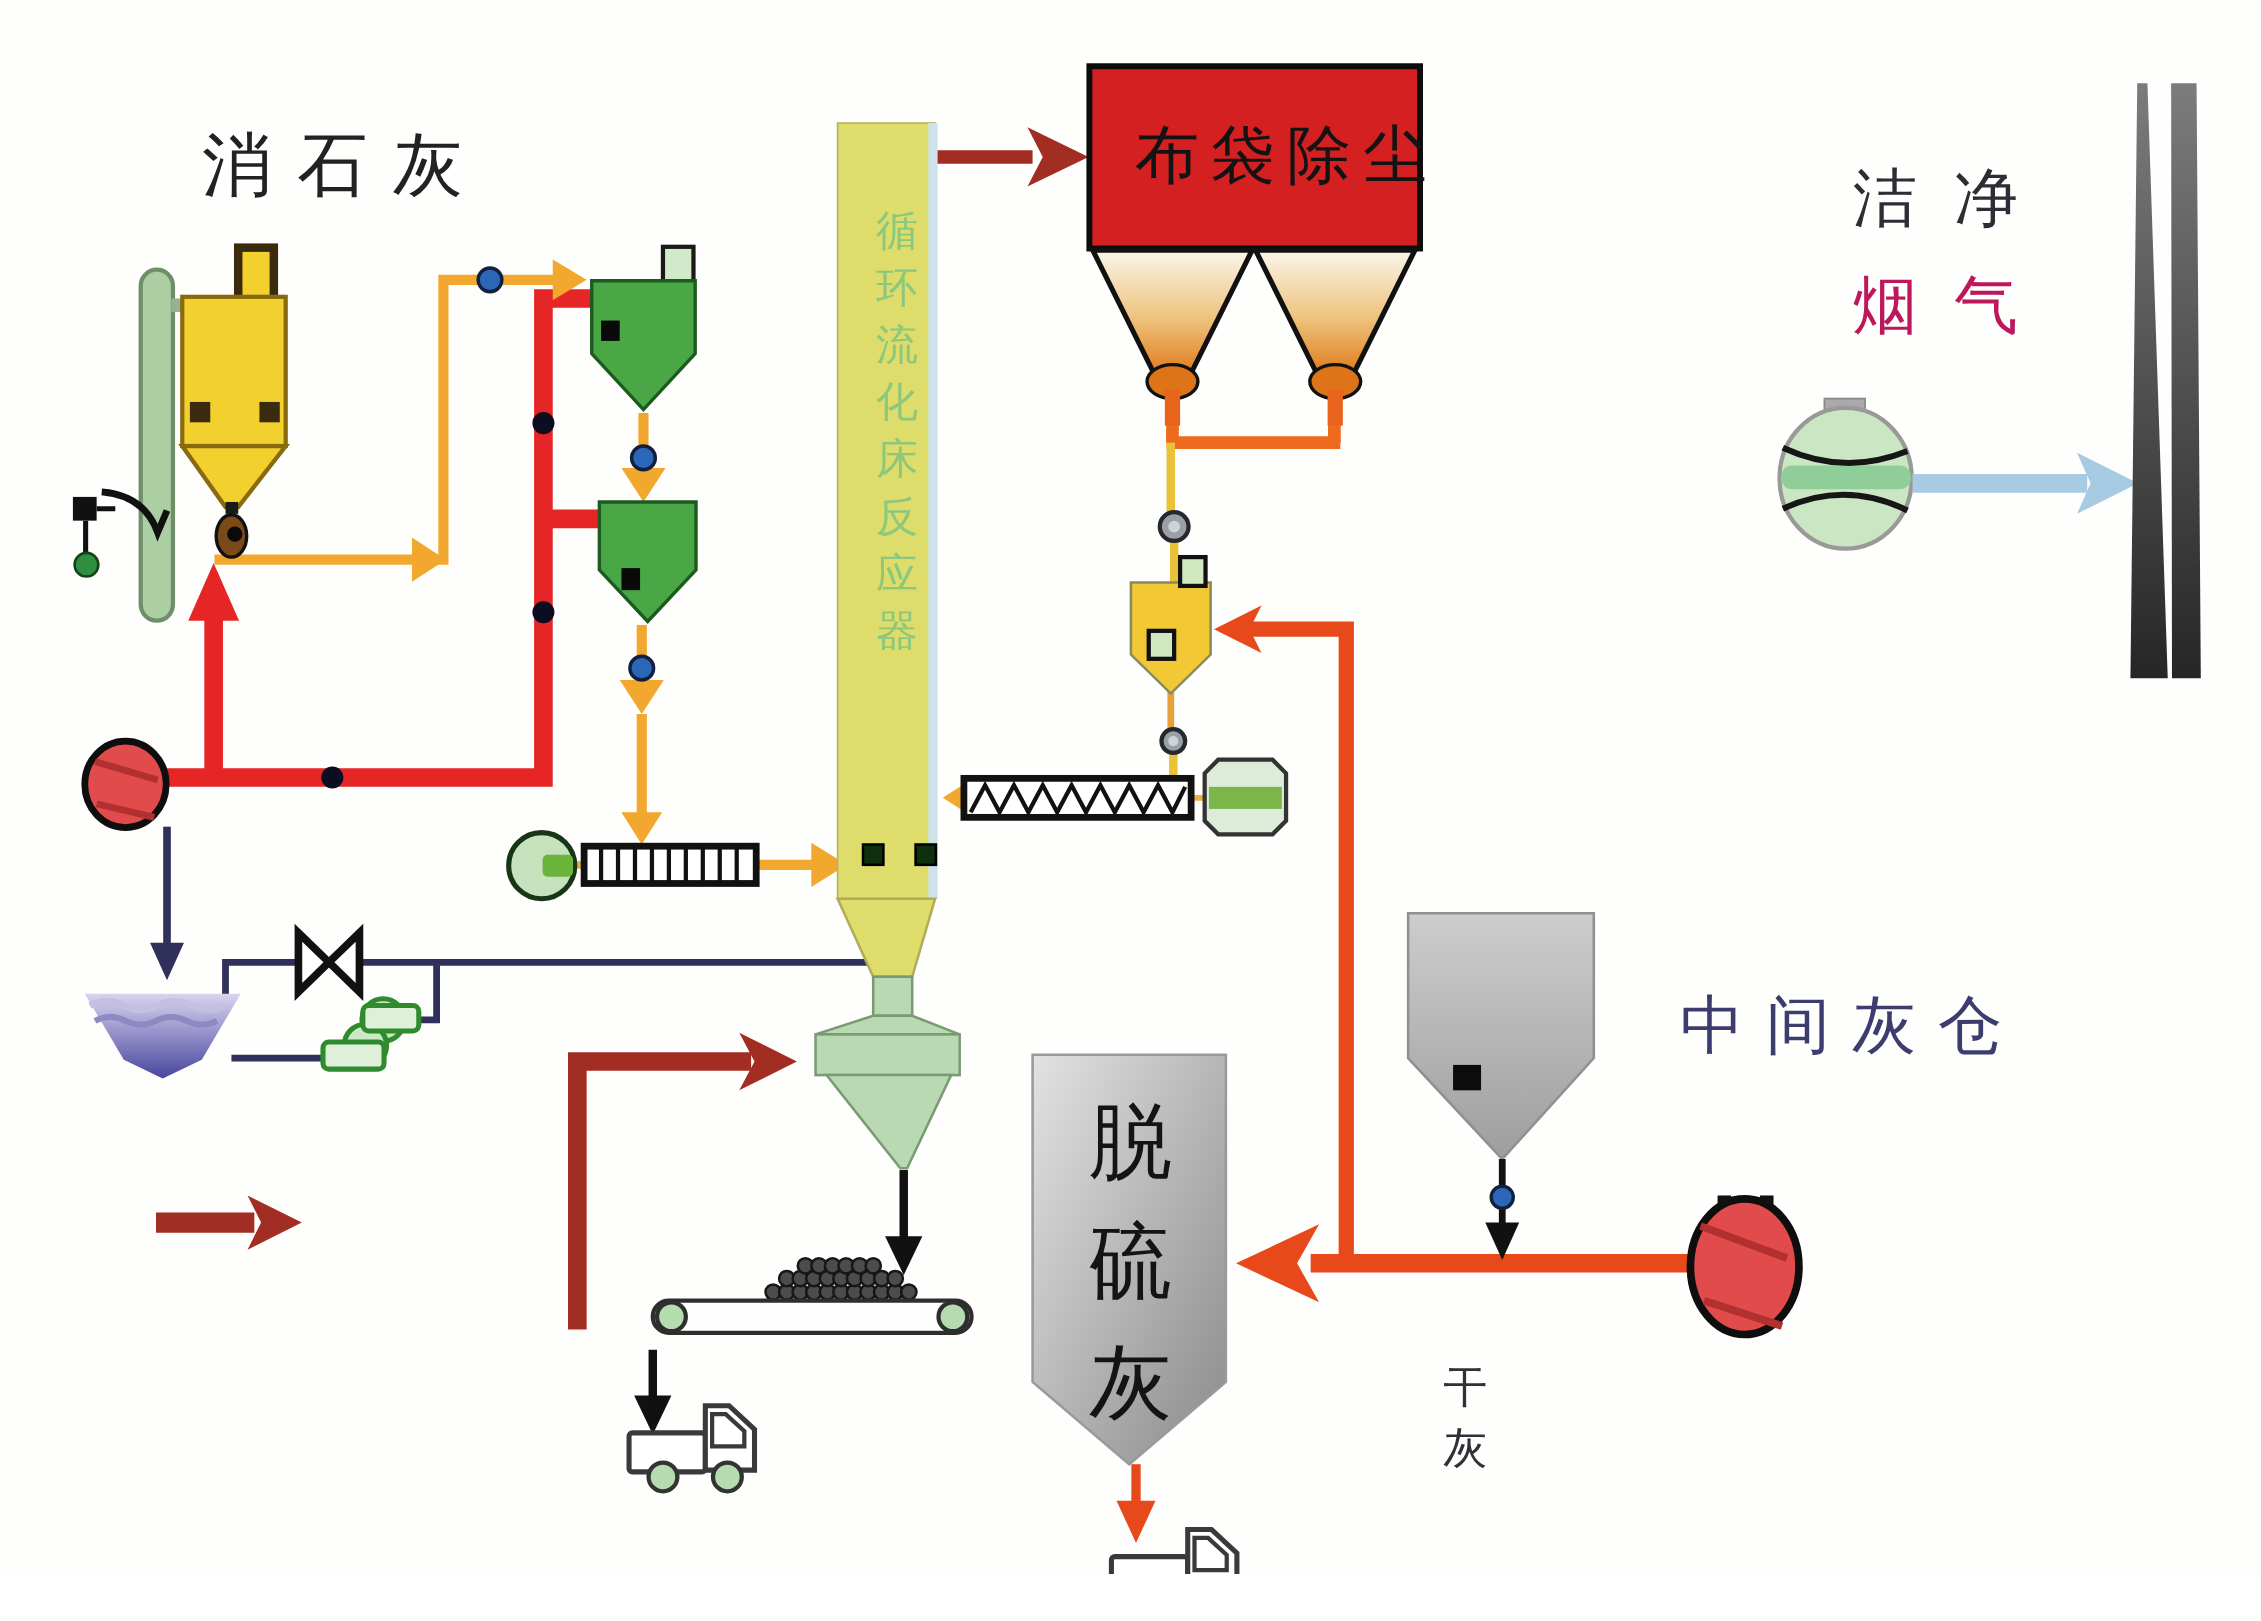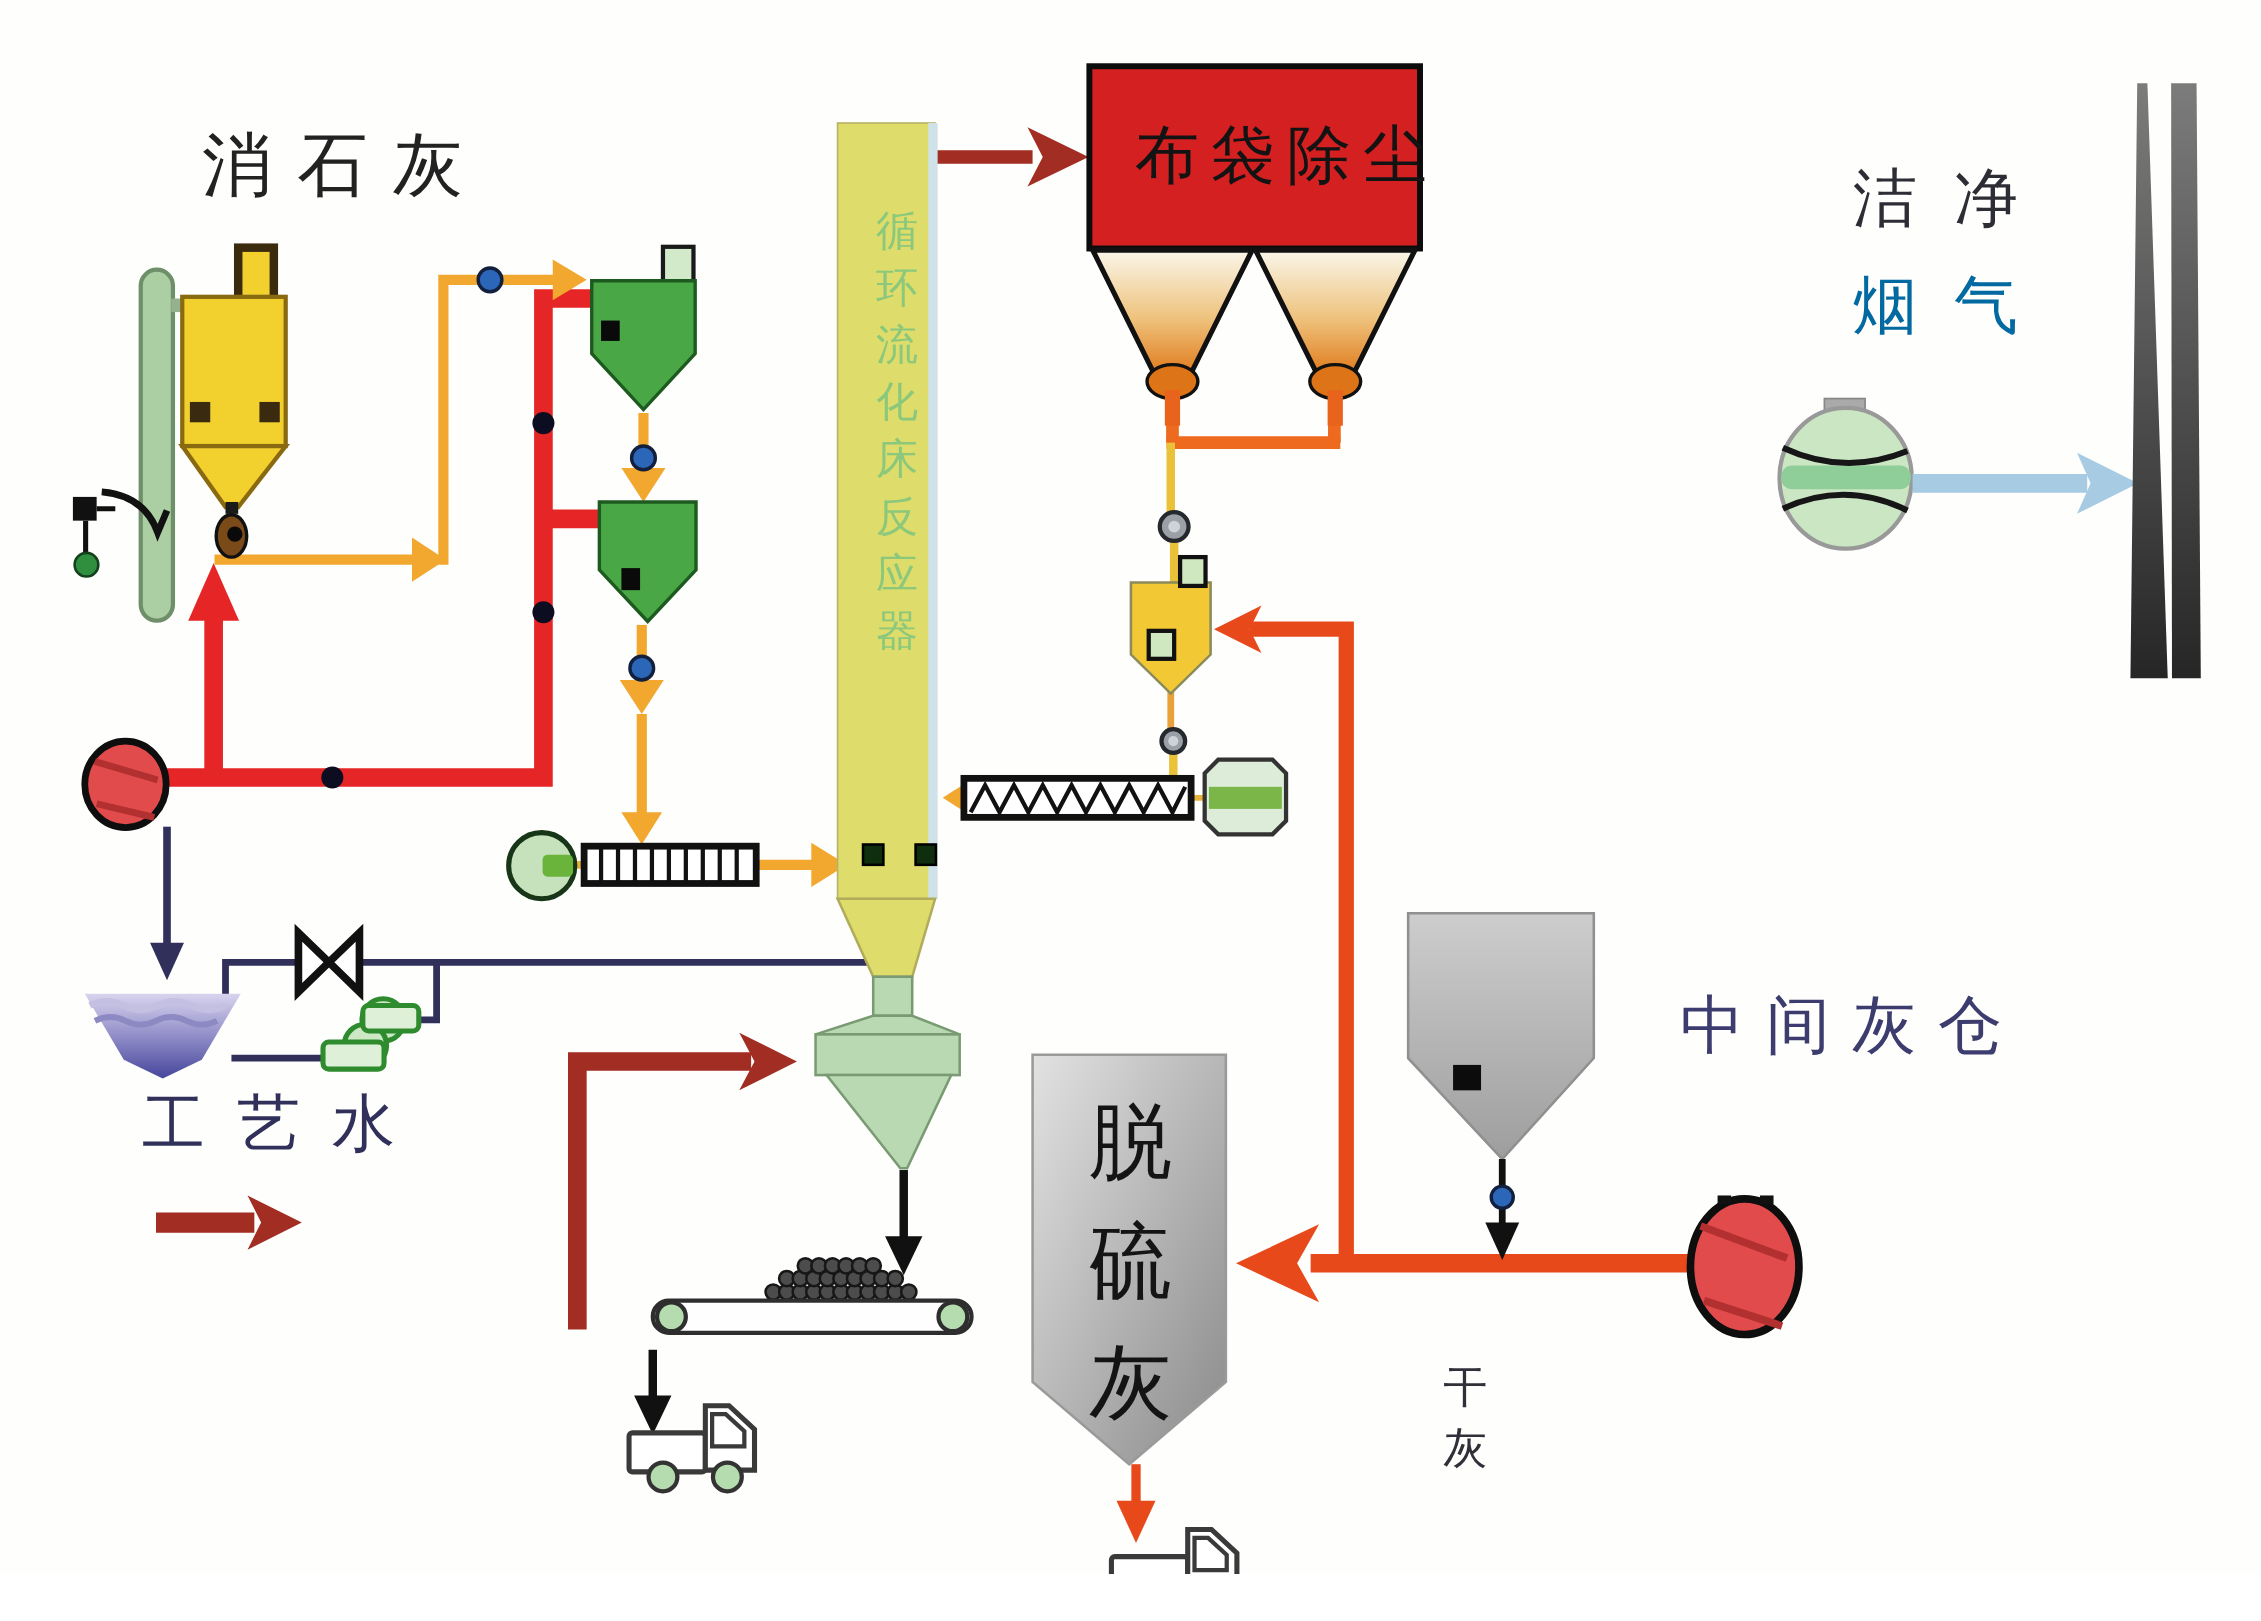--- a/index.html
+++ b/index.html
@@ -5,21 +5,21 @@
   html,body{margin:0;padding:0;background:#ffffff;}
   .canvas{position:relative;width:2261px;height:1574px;background:#fefefc;overflow:hidden;
           font-family:"DejaVu Sans",sans-serif;}
   .canvas svg{position:absolute;left:0;top:0;}
   .lbl{position:absolute;white-space:pre;line-height:1.1;}
   .lbl-slaked{left:202px;top:127px;font-size:70px;letter-spacing:25.4px;color:#222222;}
   .lbl-reactor{left:876px;top:202px;font-size:42px;color:#8cc87c;width:1.1em;
                word-break:break-all;line-height:1.36;white-space:normal;}
   .lbl-bag{left:1107px;top:120px;font-size:64px;letter-spacing:12px;color:#131313;font-weight:500;margin-left:28px;}
   .lbl-clean1{left:1853px;top:163px;font-size:64px;letter-spacing:37px;color:#2d2d35;}
-  .lbl-clean2{left:1853px;top:270px;font-size:64px;letter-spacing:37px;color:#0369a1;}
+  .lbl-clean2{left:1853px;top:270px;font-size:64px;letter-spacing:37px;color:#be185d;}
   .lbl-mid{left:1680px;top:990px;font-size:64px;letter-spacing:22px;color:#3c3c6e;}
   .lbl-desulf{left:1089px;top:1082px;font-size:83px;color:#141414;width:1.1em;
               word-break:break-all;line-height:1.45;white-space:normal;}
   .lbl-dry{left:1441px;top:1357px;font-size:44px;color:#303038;width:1.1em;
            word-break:break-all;line-height:1.38;white-space:normal;text-align:center;}
   .lbl-water{left:142px;top:1089px;font-size:63px;letter-spacing:32px;color:#30305a;}
   .lbl-boiler{left:181px;top:1289px;font-size:63px;letter-spacing:20.3px;color:#30305a;}
 </style>
 </head>
 <body>
@@ -320,16 +320,15 @@
 </svg>
 
 <div class="lbl lbl-slaked">消石灰</div>
 <div class="lbl lbl-reactor">循环流化床反应器</div>
 <div class="lbl lbl-bag">布袋除尘</div>
 <div class="lbl lbl-clean1">洁净</div>
 <div class="lbl lbl-clean2">烟气</div>
 <div class="lbl lbl-mid">中间灰仓</div>
 <div class="lbl lbl-desulf">脱硫灰</div>
 <div class="lbl lbl-dry">干灰</div>
-<div class="lbl lbl-water">工艺水</div>
 
 </div>
 
 
 </body></html>

